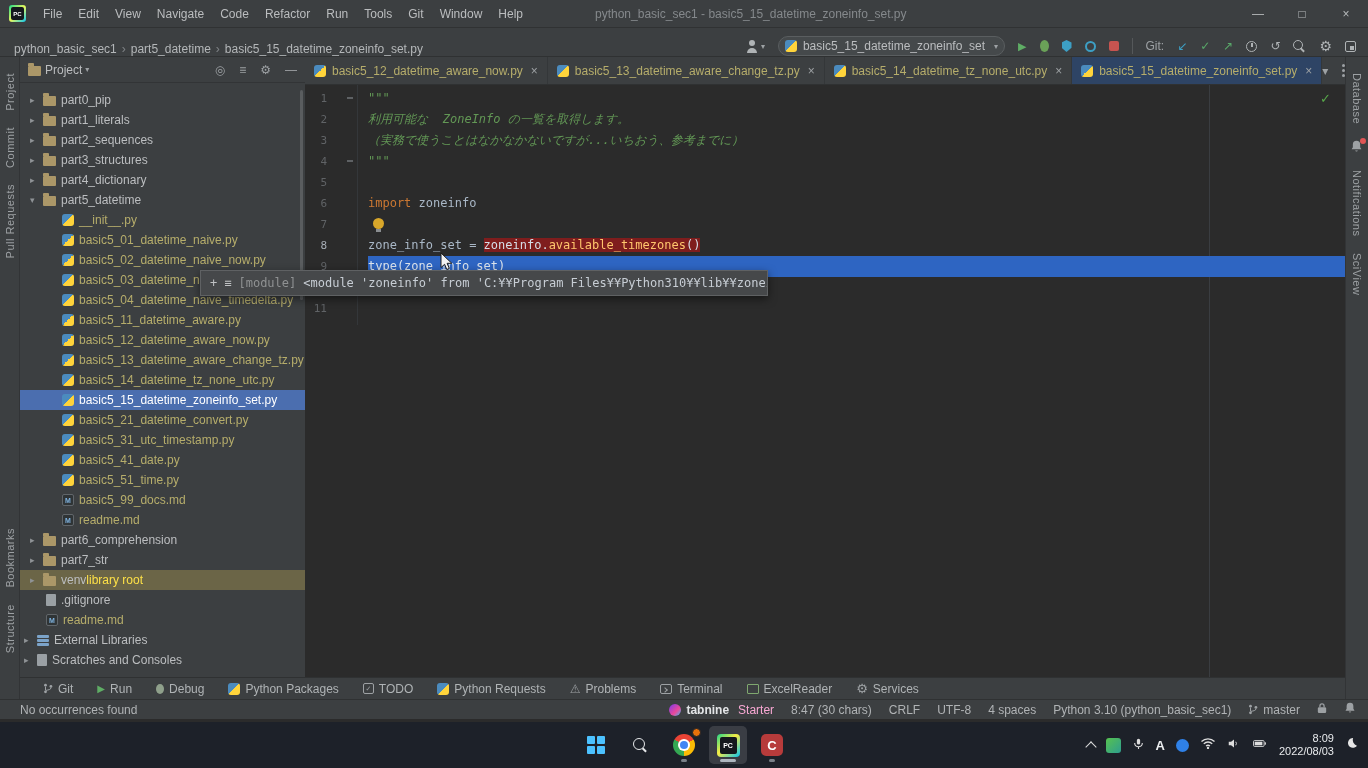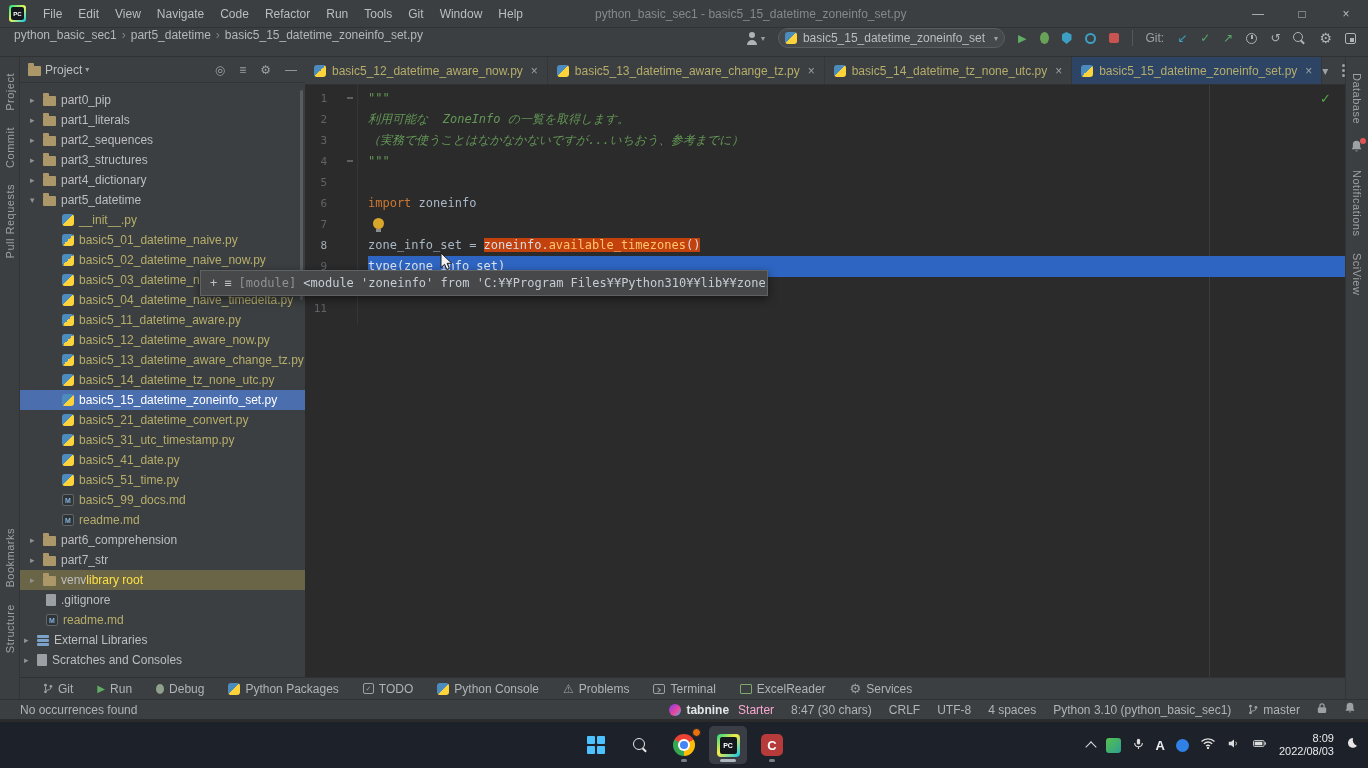--- a/index.html
+++ b/index.html
@@ -8,21 +8,21 @@
 
 #titlebar{position:absolute;left:0;top:0;width:1368px;height:28px;background:#3c3f41;border-bottom:1px solid #303233;display:flex;align-items:center}
 .applogo{width:17px;height:17px;margin:0 9px;border-radius:3px;background:linear-gradient(135deg,#1bd98a,#eaf65c 50%,#06c5f5);position:relative;flex:0 0 17px}
 .applogo i{position:absolute;inset:2px;background:#14181d;border-radius:2px;display:flex;align-items:center;justify-content:center}
 .applogo i::before{content:"PC";color:#fff;font-size:6px;font-weight:bold;font-style:normal}
 .menu{padding:0 8px;color:#bbbdbf;line-height:28px}
 #wintitle{color:#85898c;margin-left:64px;white-space:nowrap}
 #wincontrols{margin-left:auto;display:flex;height:100%}
 .wbtn{width:44px;display:flex;align-items:center;justify-content:center;color:#b6b9bb;font-size:12px}
 
-#toolbar{position:absolute;left:0;top:28px;width:1368px;height:29px;background:#3c3f41;border-bottom:1px solid #2f3132;display:flex;align-items:flex-start;padding-left:12px}
+#toolbar{position:absolute;left:0;top:28px;width:1368px;height:29px;background:#3c3f41;border-bottom:1px solid #2f3132;display:flex;align-items:flex-end;padding-left:12px}
 .crumb{color:#b4b7b9;padding:0 2px}
 .crumbsep{color:#7e8285;padding:0 3px}
 #toolbar-right{margin-left:auto;display:flex;align-items:center;gap:13px;padding-right:12px}
 .caret{font-size:8px;color:#9da1a4;margin-left:3px}
 .person{width:12px;height:13px;position:relative;display:inline-block}
 .person::before{content:"";position:absolute;left:3px;top:0;width:6px;height:6px;border-radius:50%;background:#afb3b5}
 .person::after{content:"";position:absolute;left:1px;bottom:0;width:10px;height:5px;border-radius:5px 5px 0 0;background:#afb3b5}
 .runconfig{display:flex;align-items:center;gap:6px;padding:2px 6px;border-radius:10px;background:#45494b;border:1px solid #5a5e60;color:#bbbdbf}
 .pyico{width:12px;height:12px;border-radius:3px;background:linear-gradient(135deg,#4b8bbe 0 50%,#ffd43b 50% 100%);flex:0 0 12px;display:inline-block}
 .gbtn{font-size:12px;line-height:12px}
@@ -96,21 +96,21 @@
 #codearea{position:absolute;left:0;top:3px;width:1040px;height:580px}
 .ln{position:absolute;left:0;width:22px;text-align:right;color:#606366;font-family:"DejaVu Sans Mono","Liberation Mono",monospace;font-size:11px;line-height:21px}
 .ln.cur{color:#a6adb5}
 .fold{position:absolute;left:42px;width:6px;height:2px;background:#5e6164}
 .cl{position:absolute;left:63px;height:21px;line-height:21px;font-family:"DejaVu Sans Mono","Liberation Mono",monospace;font-size:12px;white-space:pre;color:#a9b7c6}
 .t-doc{color:#629755}
 .ital{font-style:italic}
 .t-kw{color:#cc7832}
 .t-id{color:#a9b7c6}
 .t-fn{color:#ffc66d}
-.selspan{background:#c2410c}
+.selspan{background:#7f1d1d}
 .selspan .t-id{color:#d6dee8}
 #selbar{position:absolute;left:63px;top:168px;width:977px;height:21px;background:#2e65c2;line-height:21px;font-family:"DejaVu Sans Mono","Liberation Mono",monospace;font-size:12px;white-space:pre;color:#dbe3ec}
 .bulb{position:absolute;left:68px;top:130px;width:11px;height:11px;background:#d9a72a;border-radius:50%}
 .bulb::after{content:"";position:absolute;left:3px;bottom:-3px;width:5px;height:3px;background:#8a8d90}
 #inspectok{position:absolute;right:14px;top:6px;color:#57a64a;font-size:13px;font-weight:bold}
 
 #tooltip{position:absolute;left:200px;top:270px;width:568px;height:26px;background:#46484a;border:1px solid #5f6163;box-shadow:0 3px 8px rgba(0,0,0,.5);display:flex;align-items:center;gap:7px;padding:0 9px;z-index:40;font-family:"DejaVu Sans Mono","Liberation Mono",monospace;font-size:12px;white-space:nowrap;overflow:hidden}
 #tooltip .tbtn{color:#c0c2c4;font-size:12px}
 #tooltip .ttag{color:#8f9192}
 #tooltip .tval{color:#c7cdd4}
@@ -483,21 +483,21 @@
   <span class="bitem">
       <span class="pyico"></span>
       <span>Python Packages</span>
     </span>
   <span class="bitem">
       <span class="todoico"></span>
       <span>TODO</span>
     </span>
   <span class="bitem">
       <span class="pyico"></span>
-      <span>Python Console</span>
+      <span>Python Requests</span>
     </span>
   <span class="bitem">
       <span class="warnico">⚠</span>
       <span>Problems</span>
     </span>
   <span class="bitem">
       <span class="termico"></span>
       <span>Terminal</span>
     </span>
   <span class="bitem">

